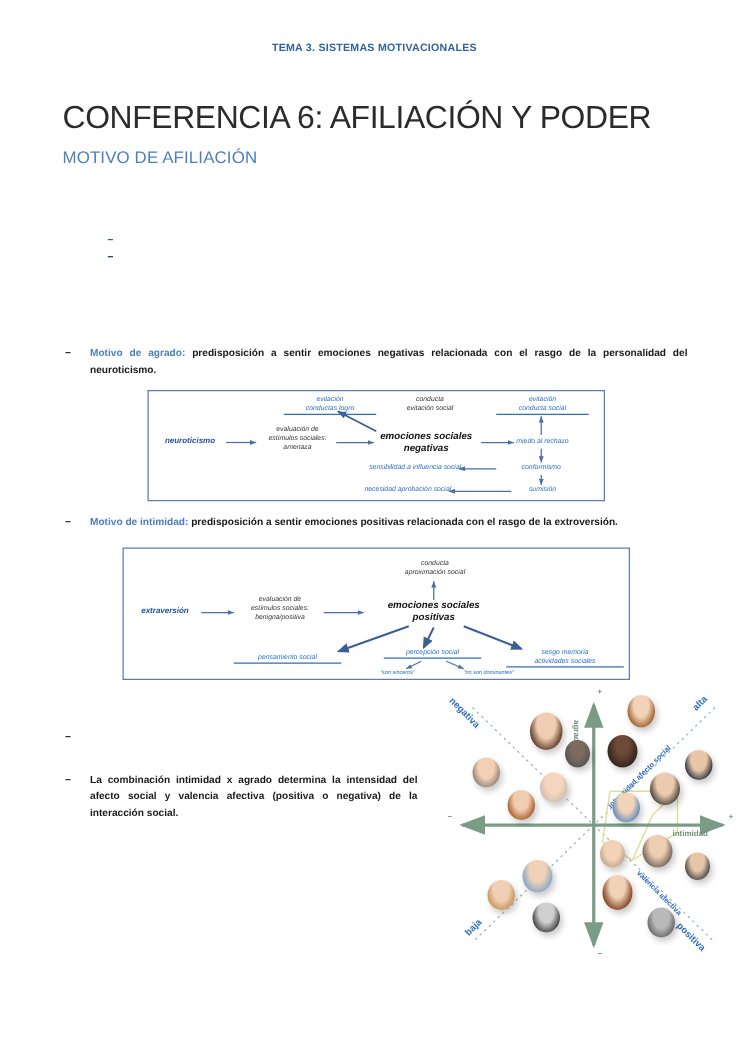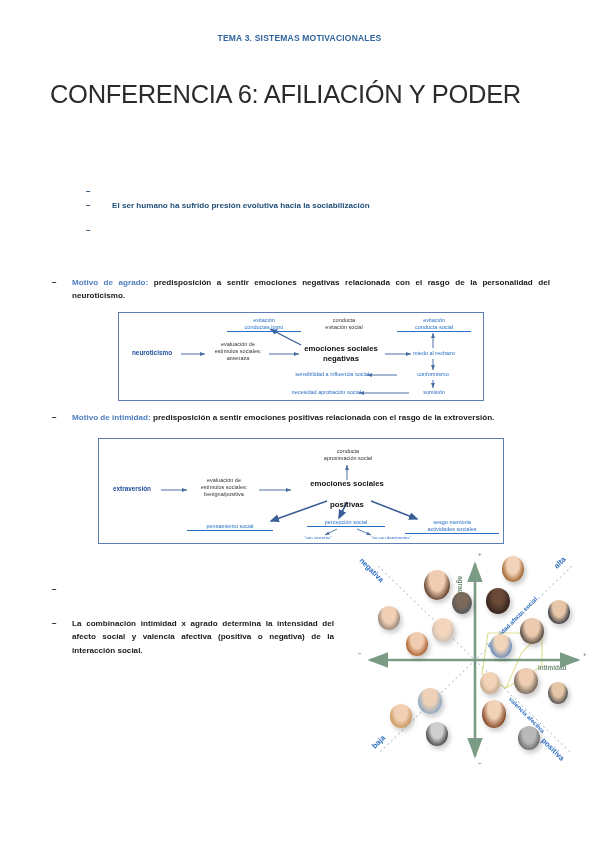--- a/index.html
+++ b/index.html
@@ -54,21 +54,21 @@
   .d-todas{left:72px;top:583px;width:262px;}
   .d-comb{left:72px;top:617px;width:262px;}
 
   
   .diagram{
     position:absolute;border:1px solid #5b7db1;background:#fff;
   }
   #diagram-negativas{left:118px;top:312px;width:364px;height:87px;}
   #diagram-positivas{left:98px;top:438px;width:404px;height:104px;}
 
-  .dg{position:absolute;font-size:5.5px;line-height:7px;text-align:center;}
+  .dg{position:absolute;font-size:5.5px;line-height:7px;text-align:center;font-style:italic;}
   .dg.blue{color:#2a6fc4;}
   .dg.dark{color:#333;}
   .dg.hdr{font-weight:bold;font-size:7.8px;color:#111;line-height:9.5px;}
   .dg.key{font-weight:bold;font-size:6.4px;color:#1f4e9c;}
   .dg.tiny{font-size:4.4px;color:#2a6fc4;}
 
   svg.ov{position:absolute;left:0;top:0;overflow:visible;pointer-events:none;}
 
   
   #space-diagram{position:absolute;left:356px;top:548px;width:238px;height:228px;}
@@ -82,29 +82,29 @@
     background-size:cover;background-position:center;
   }
 </style>
 </head>
 <body>
 
 <div class="page">
 
   <div class="doc-header">TEMA 3. SISTEMAS MOTIVACIONALES</div>
   <div class="doc-title">CONFERENCIA 6: AFILIACIÓN Y PODER</div>
+  <div class="section-head">MOTIVO DE AFILIACIÓN</div>
 
 
   <div class="bullets">
     <div class="bul">
       <span class="dash">−</span>
     </div>
     <div class="bul">
       <span class="dash">−</span>
-      <span>El ser humano ha sufrido presión evolutiva hacia la sociabilización</span>
     </div>
     <div class="bul">
       <span class="dash">−</span>
     </div>
   </div>
 
 
   <div class="dashitem d-agrado">
     <span class="dash">−</span>
     <span class="lead">Motivo de agrado:</span><span> predisposición a sentir emociones negativas relacionada con el rasgo de la personalidad del neuroticismo.</span>
@@ -198,21 +198,21 @@
       <line x1="258" y1="90" x2="272" y2="96" stroke="#4a6fa5" stroke-width=".9" marker-end="url(#bh1)"></line>
     </svg>
 
     <div class="dg key" style="left:2px;top:46px;width:62px;">extraversión</div>
 
     <div class="dg dark" style="left:88px;top:38px;width:74px;">evaluación de</div>
     <div class="dg dark" style="left:84px;top:45px;width:82px;">estímulos sociales:</div>
     <div class="dg dark" style="left:86px;top:52px;width:78px;">benigna/positiva</div>
 
     <div class="dg hdr" style="left:196px;top:40px;width:104px;">emociones sociales</div>
-    <div class="dg hdr" style="left:196px;top:61px;width:104px;">positivas</div>
+    <div class="dg hdr" style="left:196px;top:50px;width:104px;">positivas</div>
 
     <div class="dg dark" style="left:214px;top:9px;width:70px;">conducta</div>
     <div class="dg dark" style="left:206px;top:16px;width:86px;">aproximación social</div>
 
     <div class="dg blue" style="left:88px;top:84px;width:86px;border-bottom:1px solid #2a6fc4;">pensamiento social</div>
     <div class="dg blue" style="left:208px;top:80px;width:78px;border-bottom:1px solid #2a6fc4;">percepción social</div>
     <div class="dg blue" style="left:310px;top:80px;width:86px;">sesgo memoria</div>
     <div class="dg blue" style="left:306px;top:87px;width:94px;border-bottom:1px solid #2a6fc4;">actividades sociales</div>
 
     <div class="dg tiny" style="left:190px;top:95px;width:58px;">"son sinceros"</div>

